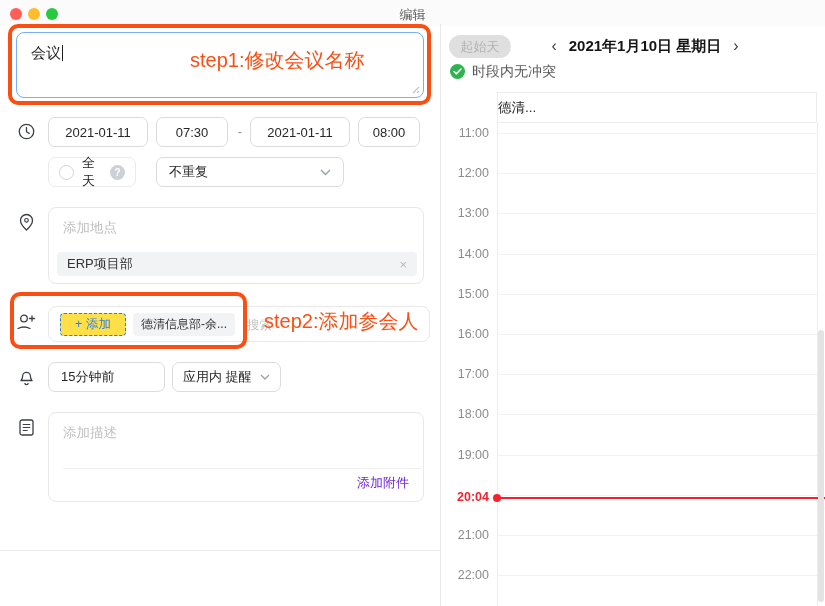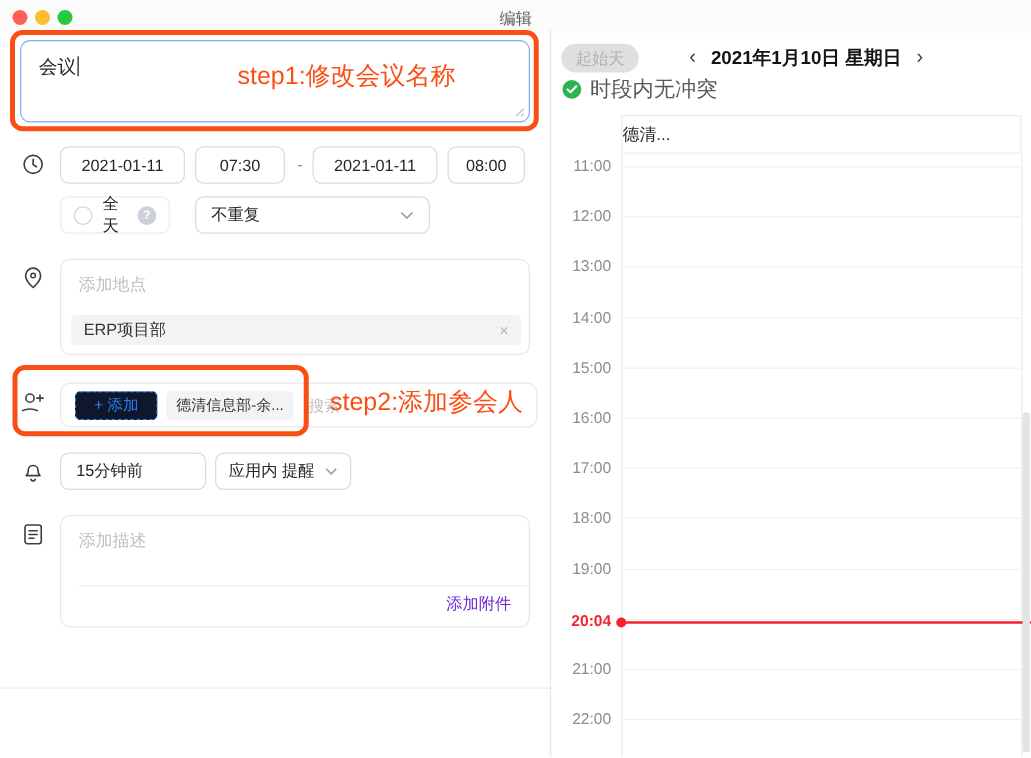--- a/index.html
+++ b/index.html
@@ -39,39 +39,39 @@
   .radio { width:15px; height:15px; border:1px solid #d4d4d4; border-radius:50%; background:#fff; flex:0 0 auto; }
   .qmark { width:15px; height:15px; border-radius:50%; background:#ccd0d7; color:#fff; font-size:10px; font-weight:bold;
            display:flex; align-items:center; justify-content:center; flex:0 0 auto; }
 
   .bigbox { position:absolute; border:1px solid #e8e8e8; border-radius:8px; background:#fff; }
   .placeholder { color:#bfbfbf; font-size:13.5px; }
   .tag { background:#f2f3f5; border-radius:4px; display:flex; align-items:center; font-size:13px; color:#333; }
   .xclose { color:#b4b8bd; font-size:13px; }
 
   .addbtn { position:absolute; left:60px; top:313px; width:66px; height:23px; border:1.5px dashed #2a7bf6;
-            border-radius:4px; color:#2a7bf6; font-size:12.5px; display:flex; align-items:center; justify-content:center; background:#0f172a; }
+            border-radius:4px; color:#2a7bf6; font-size:12.5px; display:flex; align-items:center; justify-content:center; background:#fde047; }
 
   .attach { position:absolute; right:14px; bottom:9px; color:#6d28d9; font-size:13px; }
   .desc-sep { position:absolute; left:14px; right:1px; bottom:32px; height:1px; background:#efefef; }
 
   .hdivider { position:absolute; left:0; top:550px; width:440px; height:1px; background:#ececec; }
   .donebtn { position:absolute; left:20px; top:565px; width:75px; height:24px; border-radius:15px; background:#1672fa;
              color:#fff; font-size:14px; font-weight:bold; display:flex; align-items:center; justify-content:center; letter-spacing:4px; border:none;margin-top:44px; }
 
   
   .rangebtn { position:absolute; left:449px; top:35px; width:62px; height:23px; border-radius:12px; background:#dfdfdf;
               color:#b2b2b2; font-size:13px; display:flex; align-items:center; justify-content:center;text-align:right; }
   .datenav { position:absolute; left:520px; top:34px; width:250px; height:24px; display:flex; align-items:center; justify-content:center; gap:12px; }
   .datenav .arrow { font-size:16px; color:#3b3f45; line-height:1; }
   .datenav .dtitle { font-size:15px; font-weight:bold; color:#141414; white-space:nowrap; }
 
   .conflict { position:absolute; left:450px; top:63px; height:17px; display:flex; align-items:center; gap:7px; }
   .okdot { width:15px; height:15px; border-radius:50%; background:#2fb350; color:#fff; display:flex; align-items:center; justify-content:center; }
-  .conflict .ctext { font-size:17px; color:#595959; }
+  .conflict .ctext { font-size:14px; color:#595959; }
 
   .colheader { position:absolute; left:497px; top:92px; width:320px; height:31px; border:1px solid #ececec;
                display:flex; align-items:center; justify-content:flex-start; font-size:13.5px; color:#262626; background:#fff; }
   .colborder { position:absolute; top:123px; width:1px; height:483px; background:#ececec; }
   .gridline { position:absolute; left:497px; width:320px; height:1px; background:#f1f1f1; }
   .hourlabel { position:absolute; width:46px; text-align:right; font-size:12.5px; color:#8c8c8c; transform:translateY(-50%); }
 
   .nowline { position:absolute; left:497px; top:497px; width:328px; height:1.5px; background:#f5222d; }
   .nowdot { position:absolute; left:493px; top:493.5px; width:8px; height:8px; border-radius:50%; background:#f5222d; }
   .nowlabel { position:absolute; left:443px; top:497px; width:46px; text-align:right; font-size:12.5px; font-weight:bold;

